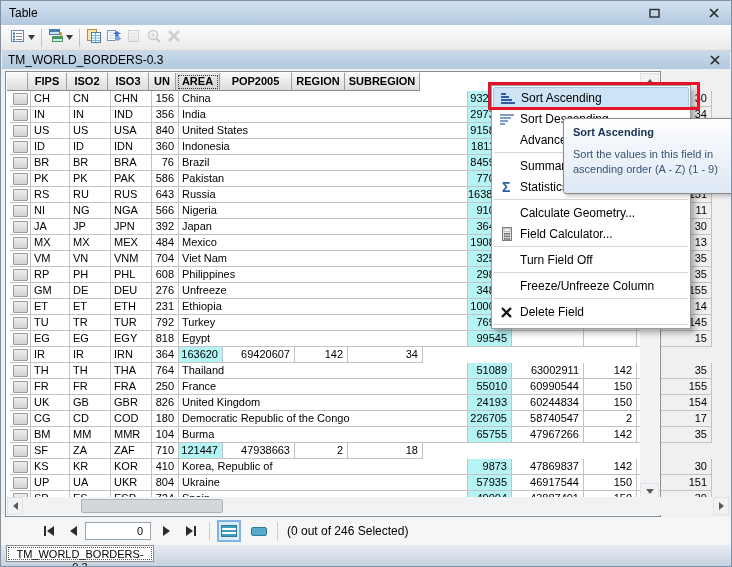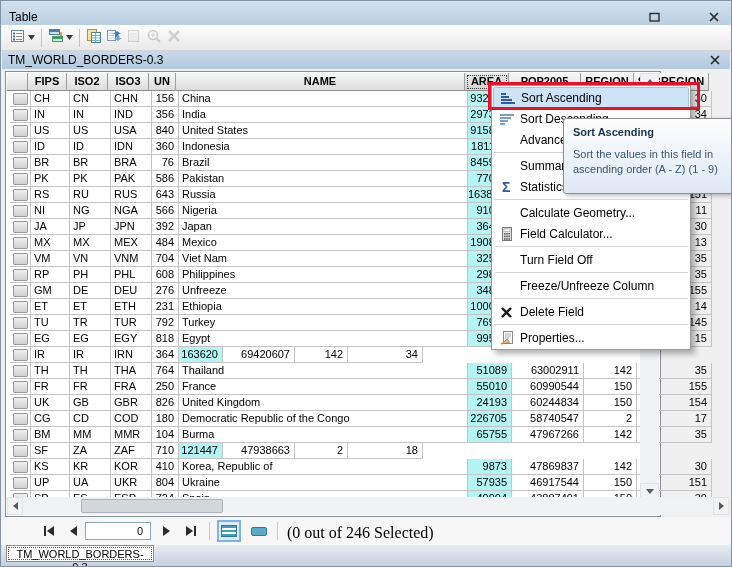--- a/index.html
+++ b/index.html
@@ -5,21 +5,21 @@
   html,body{margin:0;padding:0;background:#fff;}
   *{box-sizing:border-box;}
   .window{
     position:relative;width:732px;height:567px;overflow:hidden;
     font-family:"Liberation Sans",sans-serif;color:#000;
     background:#f0f0f0;border:1px solid #7f93a6;
   }
   
   .titlebar{position:absolute;left:0;top:0;right:0;height:24px;
     background:linear-gradient(#d3e1ef,#b2c9df);
-    display:flex;align-items:center;padding:16px 8px;font-size:12px;gap:36px;}
+    display:flex;align-items:center;padding:8px 8px;font-size:12px;gap:36px;}
   .titlebar .title{flex:1;}
   .winbtn{width:18px;height:16px;display:flex;align-items:center;justify-content:center;margin-left:6px;cursor:default;}
   
   .toolbar{position:absolute;left:0;top:24px;right:0;height:26px;
     background:linear-gradient(#fdfdfd,#e9e9e9);border-bottom:1px solid #d4d4d4;
     display:flex;align-items:center;padding-left:7px;}
   .tb-btn{height:22px;display:flex;align-items:center;padding:0 2px;}
   .tb-btn.disabled{opacity:.4;filter:grayscale(1);}
   .tb-caret{margin-left:2px;display:flex;align-items:center;}
   .tb-sep{width:1px;height:18px;background:#c2c2c2;margin:0 4px;}
@@ -80,21 +80,21 @@
   
   .statusbar{position:absolute;left:0;top:516px;right:0;height:28px;background:#f6f6f6;}
   .nav-btn{position:absolute;top:7px;width:16px;height:14px;display:flex;align-items:center;justify-content:center;}
   .rec-box{position:absolute;left:84px;top:5px;width:66px;height:18px;background:#fff;
     border:1px solid #93a6b8;font-size:11px;text-align:right;padding:2px 7px 0 0;}
   .sb-sep{position:absolute;top:5px;width:1px;height:18px;background:#cccccc;}
   .view-btn{position:absolute;top:3px;width:24px;height:22px;display:flex;align-items:center;justify-content:center;}
   .view-btn.selected{border:2px solid #7fb2e5;background:#dcebfa;}
   .stripes{width:16px;height:12px;background:repeating-linear-gradient(#3f9dbf 0 2px,#ffffff 2px 4px);border:1px solid #2f7a99;}
   .solidtbl{width:16px;height:9px;background:#58aac8;border:1px solid #2f7a99;border-radius:2px;}
-  .sel-text{position:absolute;left:286px;top:7px;font-size:16px;font-family:Liberation Serif, serif;}
+  .sel-text{position:absolute;left:286px;top:7px;font-size:12px;}
   
   .tabstrip{position:absolute;left:0;top:544px;right:0;height:23px;
     background:linear-gradient(#e7ebf1,#c2cfdf);}
   .tab{position:absolute;left:5px;top:0;width:148px;height:17px;background:#fff;
     border:1px solid #8c8c8c;font-size:11px;text-align:center;line-height:15px;}
   .tab .inner{position:absolute;inset:1px;border:1px dotted #555;line-height:13px;}
 </style>
 </head>
 <body>
 
@@ -191,21 +191,20 @@
     </span>
   </div>
 
   <div class="table-frame">
     <div class="headerrow" id="headerrow">
         <div class="hcell c-handle"></div>
         <div class="hcell c-fips">FIPS</div>
         <div class="hcell c-iso2">ISO2</div>
         <div class="hcell c-iso3">ISO3</div>
         <div class="hcell c-un">UN</div>
-        <div class="hcell c-name">NAME</div>
         <div class="hcell c-area selected" style="background-image: linear-gradient(rgb(233, 233, 233), rgb(210, 210, 210));">AREA</div>
         <div class="hcell c-pop">POP2005</div>
         <div class="hcell c-region">REGION</div>
         <div class="hcell c-sub">SUBREGION</div>
       </div>
     <div class="rows" id="rows">
         <div class="trow">
           <div class="cell c-handle">
             <span class="handle-btn"></span>
           </div>
@@ -668,30 +667,20 @@
       <div class="menu-sep"></div>
       <div class="menu-item">
         <span class="mi-icon">
           <svg width="16" height="16">
             <path d="M3 4 L12 13 M12 4 L3 13" stroke="#1a1a1a" stroke-width="2.4"></path>
           </svg>
         </span>
         <span class="mi-label">Delete Field</span>
       </div>
       <div class="menu-sep"></div>
-      <div class="menu-item">
-        <span class="mi-icon">
-          <svg width="16" height="16">
-            <rect x="4.5" y="1.5" width="9" height="12" fill="#fff" stroke="#8a8a8a"></rect>
-            <path d="M6 4 h6 M6 6 h6 M6 8 h4" stroke="#9ab0c8"></path>
-            <path d="M2 14 L8.5 9 L10.5 12.5 Z" fill="#f2b87e" stroke="#ad7440" stroke-width="0.8"></path>
-          </svg>
-        </span>
-        <span class="mi-label">Properties...</span>
-      </div>
     </div>
 
   <div class="red-box"></div>
 
   <div class="tooltip">
     <div class="tt-title">Sort Ascending</div>
     <div class="tt-line">Sort the values in this field in</div>
     <div class="tt-line">ascending order (A - Z) (1 - 9)</div>
   </div>
 

